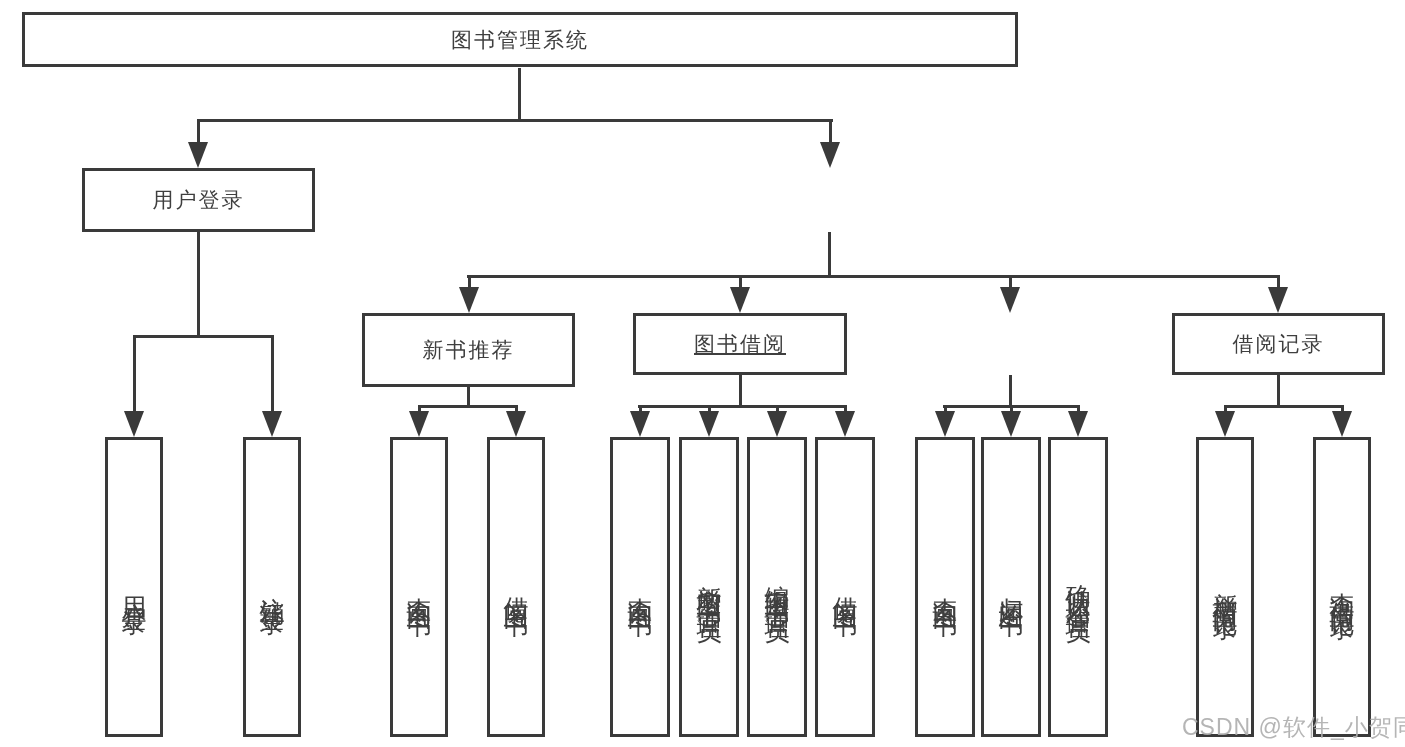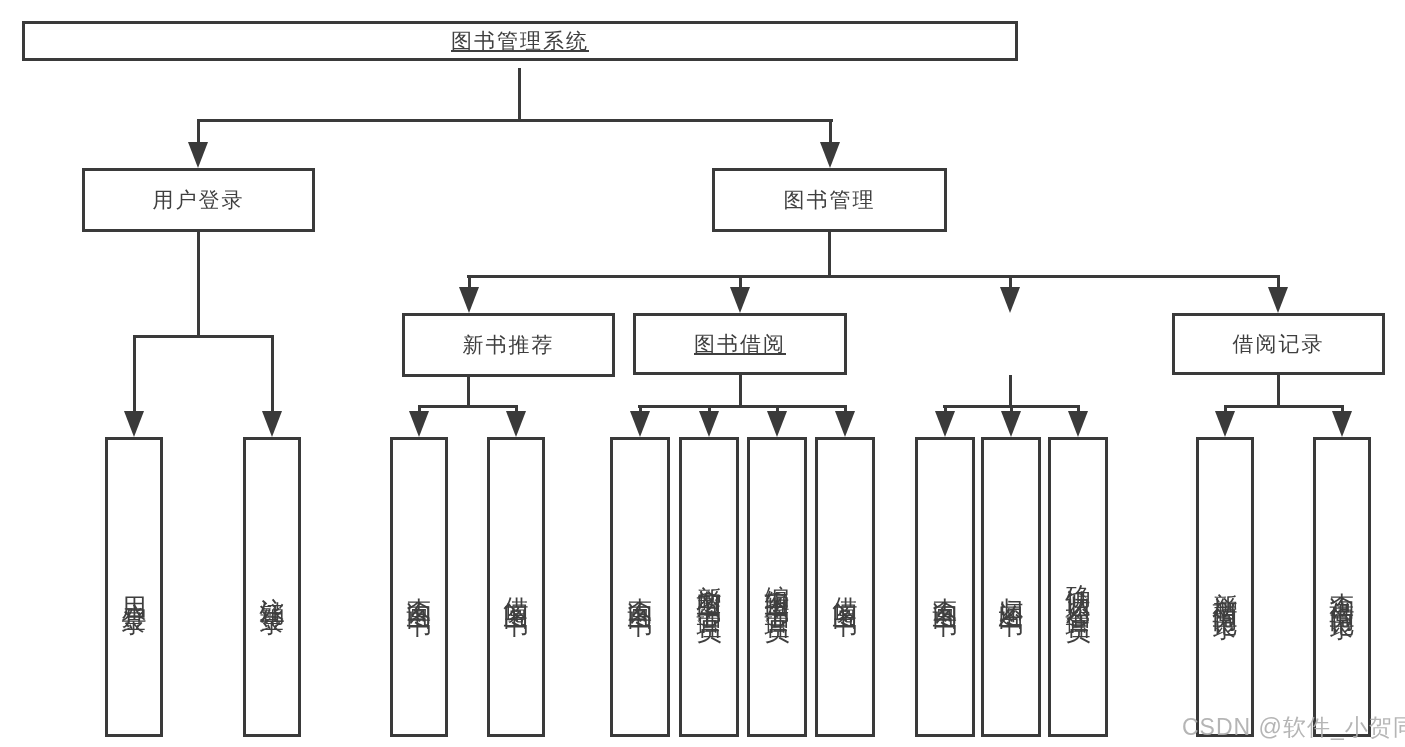--- a/index.html
+++ b/index.html
@@ -32,52 +32,51 @@
     position:absolute; left:1182px; top:712px;
     font-size:23px; letter-spacing:1px;
     color:rgba(175,175,175,0.92); z-index:6; white-space:nowrap;
   }
 </style>
 </head>
 <body>
 
 <div class="canvas">
 
-  <div class="box" style="left:22px; top:21px; width:996px; height:40px;text-decoration:underline;">图书管理系统</div>
+  <div class="box" style="left:22px; top:12px; width:996px; height:55px;">图书管理系统</div>
 
   <div class="vline" style="left:518px; top:68px; height:54px;"></div>
   <div class="hline" style="left:197px; top:119px; width:636px;"></div>
   <div class="vline" style="left:197px; top:119px; height:26px;"></div>
   <div class="tri" style="left:188px; top:142px;"></div>
   <div class="vline" style="left:829px; top:119px; height:26px;"></div>
   <div class="tri" style="left:820px; top:142px;"></div>
 
   <div class="box" style="left:82px; top:168px; width:233px; height:64px;">用户登录</div>
 
-  <div class="box" style="left:712px; top:168px; width:235px; height:64px;">图书管理</div>
 
   <div class="vline" style="left:197px; top:232px; height:106px;"></div>
   <div class="hline" style="left:133px; top:335px; width:141px;"></div>
   <div class="vline" style="left:133px; top:335px; height:80px;"></div>
   <div class="tri" style="left:124px; top:411px;"></div>
   <div class="vline" style="left:271px; top:335px; height:80px;"></div>
   <div class="tri" style="left:262px; top:411px;"></div>
 
   <div class="vline" style="left:828px; top:232px; height:46px;"></div>
   <div class="hline" style="left:467px; top:275px; width:813px;"></div>
   <div class="vline" style="left:468px; top:275px; height:16px;"></div>
   <div class="tri" style="left:459px; top:287px;"></div>
   <div class="vline" style="left:739px; top:275px; height:16px;"></div>
   <div class="tri" style="left:730px; top:287px;"></div>
   <div class="vline" style="left:1009px; top:275px; height:16px;"></div>
   <div class="tri" style="left:1000px; top:287px;"></div>
   <div class="vline" style="left:1277px; top:275px; height:16px;"></div>
   <div class="tri" style="left:1268px; top:287px;"></div>
 
-  <div class="box" style="left:362px; top:313px; width:213px; height:64px;margin-left:40px;">新书推荐</div>
+  <div class="box" style="left:362px; top:313px; width:213px; height:74px;">新书推荐</div>
 
   <div class="box" style="left:633px; top:313px; width:214px; height:62px;text-decoration:underline;">图书借阅</div>
 
 
   <div class="box" style="left:1172px; top:313px; width:213px; height:62px;">借阅记录</div>
 
   <div class="vline" style="left:467px; top:375px; height:33px;"></div>
   <div class="hline" style="left:418px; top:405px; width:100px;"></div>
   <div class="vline" style="left:418px; top:405px; height:10px;"></div>
   <div class="tri" style="left:409px; top:411px;"></div>

